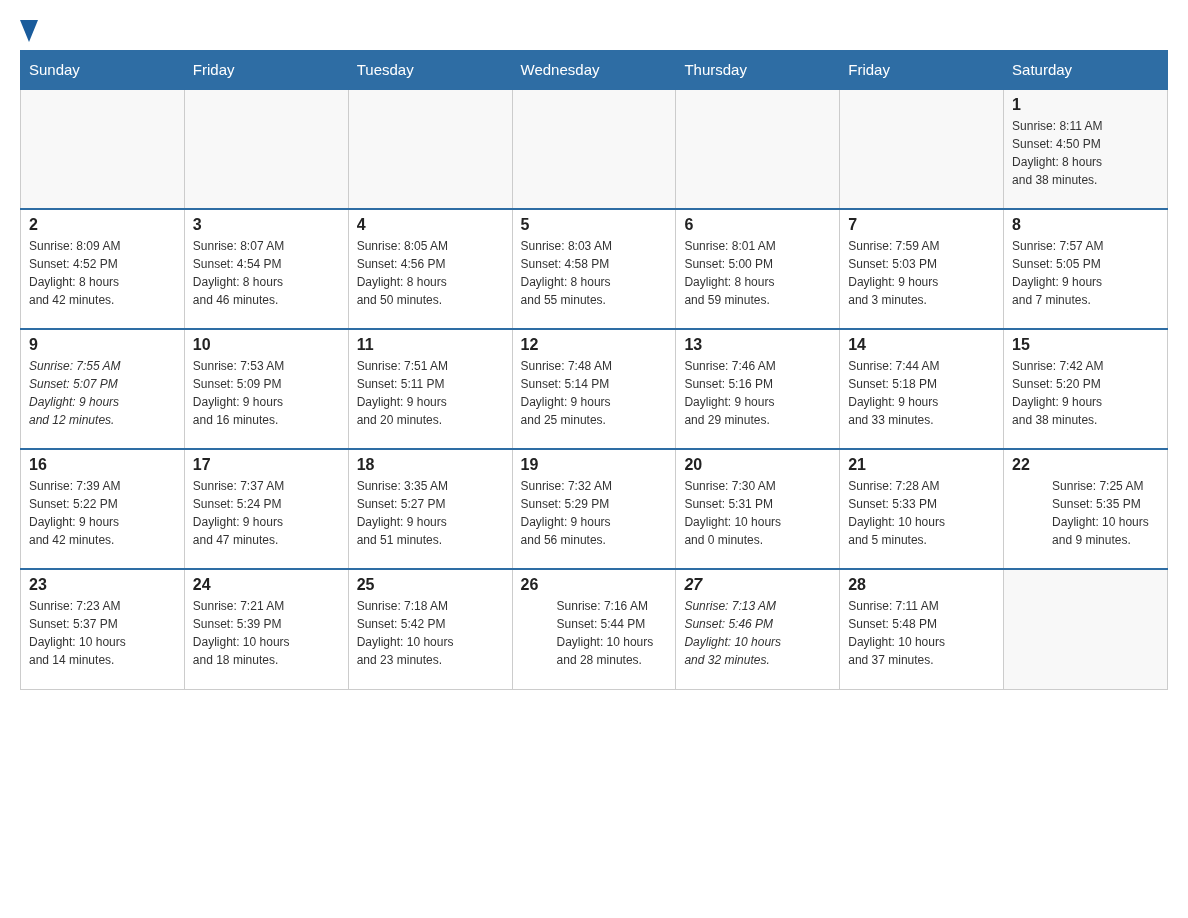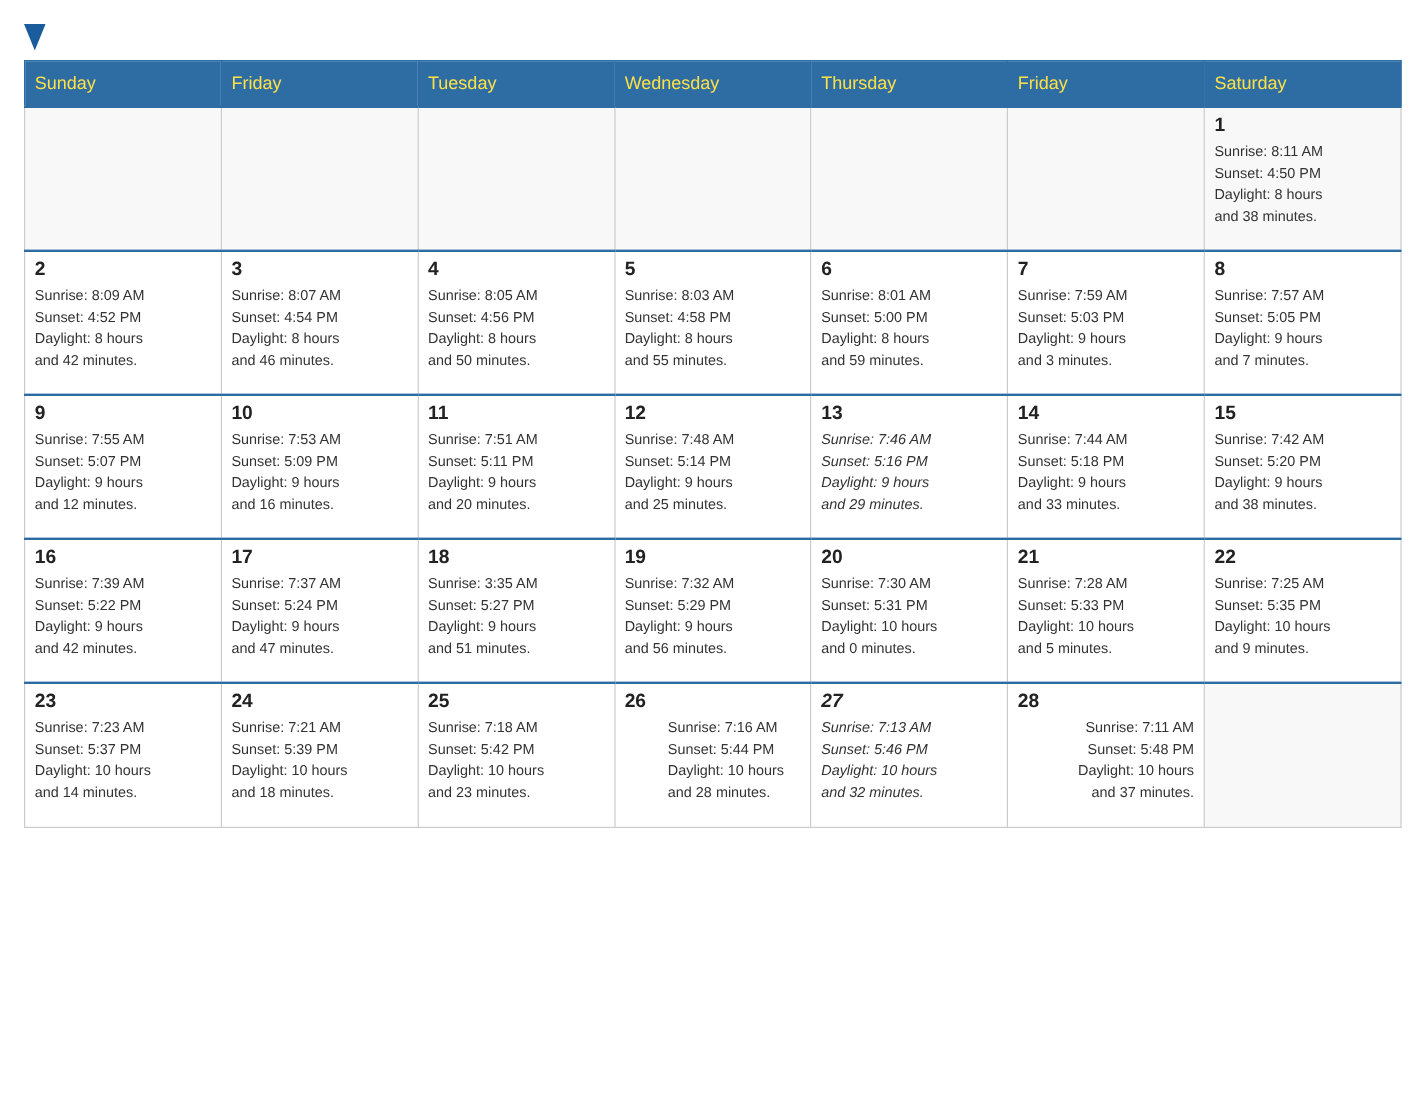--- a/index.html
+++ b/index.html
@@ -50,21 +50,21 @@
       color: #444;
       margin-top: 4px;
     }
     .calendar {
       width: 100%;
       border-collapse: collapse;
       margin-top: 10px;
     }
     .calendar th {
       background-color: #2e6da4;
-      color: #fde047;
+      color: #ffffff;
       padding: 10px 8px;
       font-size: 15px;
       font-weight: normal;
       text-align: left;
       border: 1px solid #2e6da4;
     }
     .calendar td {
       vertical-align: top;
       padding: 6px 8px;
       border: 1px solid #ccc;
@@ -195,21 +195,21 @@
           <span class="day-number">8</span>
           <div class="day-info" style="white-space: pre-line;">Sunrise: 7:57 AM
 Sunset: 5:05 PM
 Daylight: 9 hours
 and 7 minutes.</div>
         </td>
       </tr>
       <tr>
         <td style="border-top: 2px solid rgb(46, 109, 164);">
           <span class="day-number">9</span>
-          <div class="day-info" style="white-space: pre-line;">Sunrise: 7:55 AM
+          <div class="day-info" style="white-space: pre-line; font-style: italic;">Sunrise: 7:55 AM
 Sunset: 5:07 PM
 Daylight: 9 hours
 and 12 minutes.</div>
         </td>
         <td style="border-top: 2px solid rgb(46, 109, 164);">
           <span class="day-number">10</span>
           <div class="day-info" style="white-space: pre-line;">Sunrise: 7:53 AM
 Sunset: 5:09 PM
 Daylight: 9 hours
 and 16 minutes.</div>
@@ -223,21 +223,21 @@
         </td>
         <td style="border-top: 2px solid rgb(46, 109, 164); margin-top: 26px;">
           <span class="day-number">12</span>
           <div class="day-info" style="white-space: pre-line;">Sunrise: 7:48 AM
 Sunset: 5:14 PM
 Daylight: 9 hours
 and 25 minutes.</div>
         </td>
         <td style="border-top: 2px solid rgb(46, 109, 164);">
           <span class="day-number">13</span>
-          <div class="day-info" style="white-space: pre-line; font-style: italic;">Sunrise: 7:46 AM
+          <div class="day-info" style="white-space: pre-line;">Sunrise: 7:46 AM
 Sunset: 5:16 PM
 Daylight: 9 hours
 and 29 minutes.</div>
         </td>
         <td style="border-top: 2px solid rgb(46, 109, 164);">
           <span class="day-number">14</span>
           <div class="day-info" style="white-space: pre-line;">Sunrise: 7:44 AM
 Sunset: 5:18 PM
 Daylight: 9 hours
 and 33 minutes.</div>
@@ -288,21 +288,21 @@
         </td>
         <td style="border-top: 2px solid rgb(46, 109, 164);">
           <span class="day-number">21</span>
           <div class="day-info" style="white-space: pre-line;">Sunrise: 7:28 AM
 Sunset: 5:33 PM
 Daylight: 10 hours
 and 5 minutes.</div>
         </td>
         <td style="border-top: 2px solid rgb(46, 109, 164);">
           <span class="day-number">22</span>
-          <div class="day-info" style="white-space: pre-line;">Sunrise: 7:25 AM
+          <div class="day-info" style="white-space: pre-line; margin-left: 40px;">Sunrise: 7:25 AM
 Sunset: 5:35 PM
 Daylight: 10 hours
 and 9 minutes.</div>
         </td>
       </tr>
       <tr>
         <td style="border-top: 2px solid rgb(46, 109, 164);">
           <span class="day-number">23</span>
           <div class="day-info" style="white-space: pre-line;">Sunrise: 7:23 AM
 Sunset: 5:37 PM
@@ -332,21 +332,21 @@
         </td>
         <td style="border-top: 2px solid rgb(46, 109, 164); font-style: italic;">
           <span class="day-number">27</span>
           <div class="day-info" style="white-space: pre-line;">Sunrise: 7:13 AM
 Sunset: 5:46 PM
 Daylight: 10 hours
 and 32 minutes.</div>
         </td>
         <td style="border-top: 2px solid rgb(46, 109, 164);">
           <span class="day-number">28</span>
-          <div class="day-info" style="white-space: pre-line; text-align: right;">Sunrise: 7:11 AM
+          <div class="day-info" style="white-space: pre-line;">Sunrise: 7:11 AM
 Sunset: 5:48 PM
 Daylight: 10 hours
 and 37 minutes.</div>
         </td>
         <td class="empty-cell" style="border-top: 2px solid rgb(46, 109, 164);"></td>
       </tr>
     </tbody>
 </table>
 
 </body></html>

